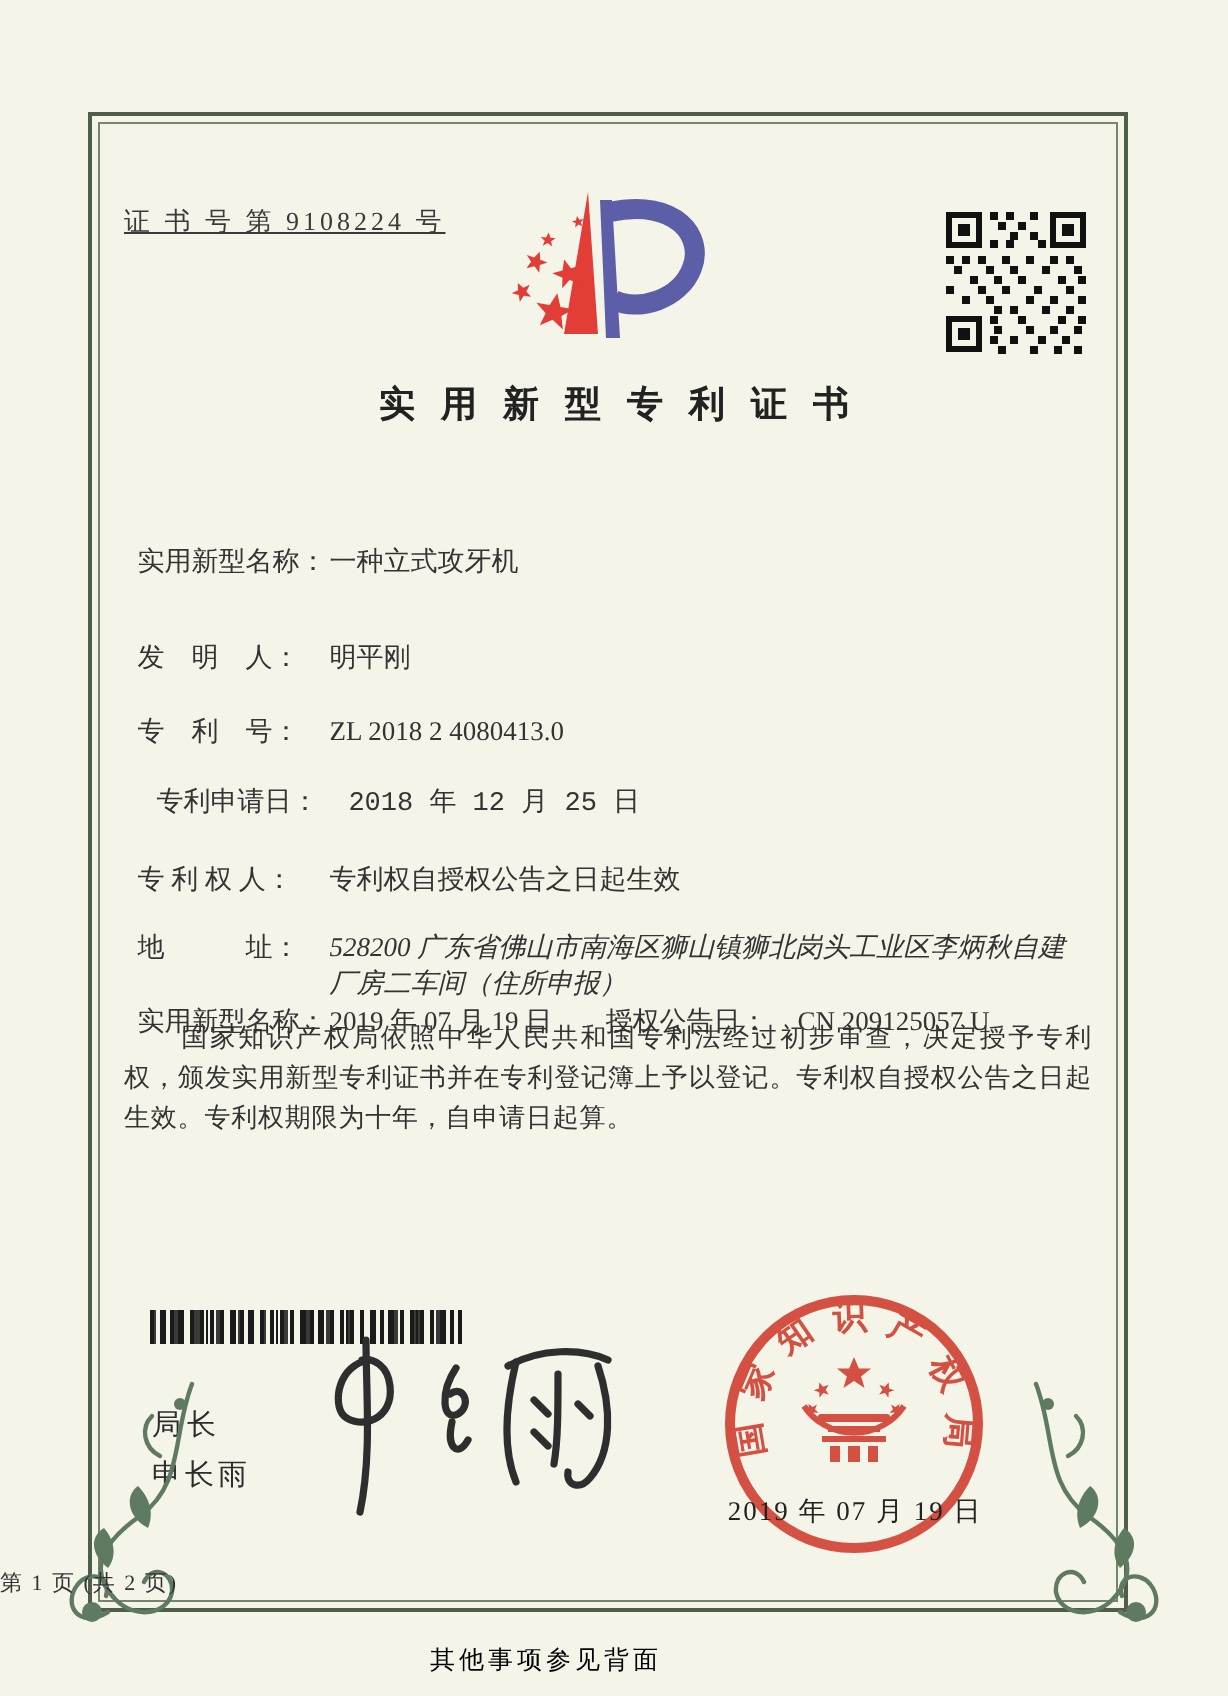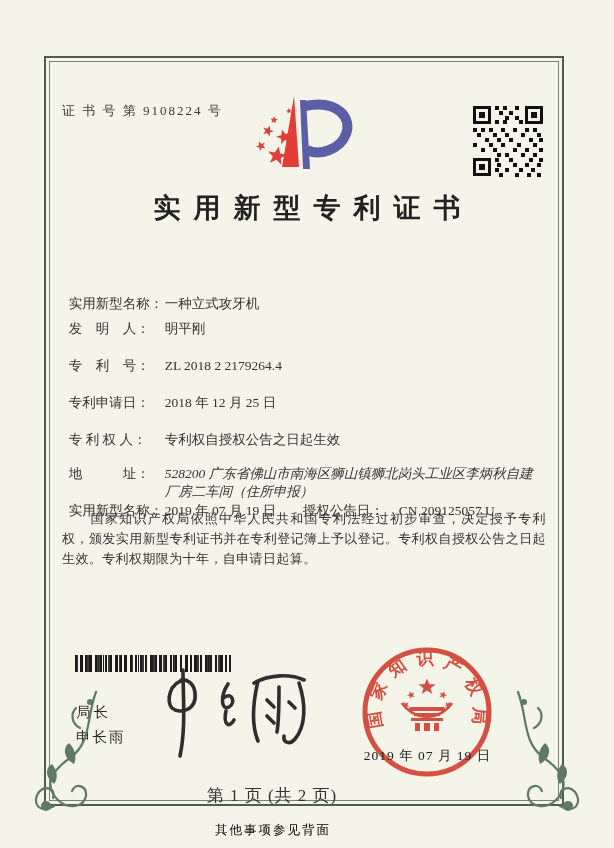--- a/index.html
+++ b/index.html
@@ -12,47 +12,47 @@
   .abs{position:absolute;}
   
   .frame-outer{
     left:44px;top:56px;width:516px;height:746px;
     border:2.5px solid #4e5e4a;
   }
   .frame-inner{
     left:3px;top:3px;right:3px;bottom:3px;
     border:1px solid #74846e;position:absolute;
   }
-  .cert-no{left:62px;top:102px;font-size:13px;letter-spacing:2px;color:#3a3a3a;}
+  .cert-no{left:62px;top:102px;font-size:13px;letter-spacing:2px;color:#3a3a3a;text-decoration:underline;}
   .logo{left:253px;top:93px;width:108px;height:92px;}
   .qr{left:471px;top:104px;width:74px;height:74px;}
   .title{
     left:0;top:190px;width:614px;text-align:center;
-    font-size:27px;font-weight:700;letter-spacing:13px;text-indent:13px;color:#222;
+    font-size:18px;font-weight:700;letter-spacing:13px;text-indent:13px;color:#222;
   }
   .field-row{left:62px;width:492px;font-size:13.5px;line-height:18px;color:#333;white-space:pre-wrap;}
   .f-label{display:inline-block;width:96px;vertical-align:top;}
   .f-value{vertical-align:top;}
   .f-value-wrap{display:inline-block;width:374px;vertical-align:top;line-height:17.5px;font-style:italic;}
   .f-value-mid{display:inline-block;width:138px;vertical-align:top;}
   .paras{left:62px;top:509px;width:484px;font-size:13px;line-height:20px;color:#333;text-align:justify;}
   .paras p{margin:0;text-indent:2.2em;letter-spacing:0.4px;}
   .barcode{
     left:75px;top:655px;width:156px;height:17px;
     background-image:
       repeating-linear-gradient(90deg,#1a1a1a 0 2px,rgba(0,0,0,0) 2px 5px),
       repeating-linear-gradient(90deg,#1a1a1a 0 1px,rgba(0,0,0,0) 1px 7px),
       repeating-linear-gradient(90deg,rgba(26,26,26,.85) 0 3px,rgba(0,0,0,0) 3px 11px);
   }
   .signer-title{left:76px;top:703px;font-size:14.5px;letter-spacing:3px;color:#2c2c2c;}
   .signer-name{left:76px;top:728px;font-size:14.5px;letter-spacing:2px;color:#2c2c2c;}
   .signature{left:158px;top:666px;width:158px;height:96px;}
   .seal{left:358px;top:643px;width:138px;height:138px;}
   .seal-date{left:350px;top:747px;width:155px;text-align:center;font-size:13.5px;color:#222;letter-spacing:1px;}
-  .page-info{left:0;top:784px;width:544px;text-align:center;font-size:17px;color:#333;letter-spacing:1px;}
+  .page-info{left:0;top:784px;width:544px;font-size:11px;color:#333;letter-spacing:1px;}
   .back-note{left:0;top:822px;width:546px;text-align:center;font-size:12.5px;color:#000000;letter-spacing:2px;}
   .flourish{width:88px;height:126px;}
   .flourish-left{left:24px;top:688px;}
   .flourish-right{left:502px;top:688px;transform:scaleX(-1);}
 </style>
 </head>
 <body>
 
 <div class="abs frame-outer">
   <div class="frame-inner"></div>
@@ -90,30 +90,30 @@
       <rect x="60" y="8" width="6" height="6"></rect>
       <path d="M2,54h18v18h-18z M5,57v12h12v-12z" fill-rule="evenodd"></path>
       <rect x="8" y="60" width="6" height="6"></rect>
       <path d="M24,2h4v4h-4z M32,2h4v4h-4z M44,2h4v4h-4z M28,7h4v4h-4z M38,7h4v4h-4z M34,12h4v4h-4z M44,12h4v4h-4z M24,16h4v4h-4z M32,16h4v4h-4z M48,16h4v4h-4z M2,24h4v4h-4z M10,24h4v4h-4z M18,24h4v4h-4z M30,24h4v4h-4z M42,24h4v4h-4z M54,24h4v4h-4z M62,24h4v4h-4z M6,29h4v4h-4z M22,29h4v4h-4z M34,29h4v4h-4z M50,29h4v4h-4z M66,29h4v4h-4z M14,34h4v4h-4z M26,34h4v4h-4z M38,34h4v4h-4z M58,34h4v4h-4z M68,34h4v4h-4z M2,39h4v4h-4z M18,39h4v4h-4z M30,39h4v4h-4z M46,39h4v4h-4z M62,39h4v4h-4z M10,44h4v4h-4z M22,44h4v4h-4z M42,44h4v4h-4z M54,44h4v4h-4z M68,44h4v4h-4z M26,49h4v4h-4z M34,49h4v4h-4z M50,49h4v4h-4z M62,49h4v4h-4z M24,54h4v4h-4z M38,54h4v4h-4z M58,54h4v4h-4z M68,54h4v4h-4z M26,59h4v4h-4z M42,59h4v4h-4z M54,59h4v4h-4z M66,59h4v4h-4z M24,64h4v4h-4z M34,64h4v4h-4z M48,64h4v4h-4z M60,64h4v4h-4z M28,69h4v4h-4z M44,69h4v4h-4z M56,69h4v4h-4z M66,69h4v4h-4z"></path>
     </g>
   </svg>
 </div>
 
 <div class="abs title">实用新型专利证书</div>
 
-<div class="abs field-row" style="top:277px;">
+<div class="abs field-row" style="top:254px;">
   <span class="f-label">实用新型名称：</span><span class="f-value">一种立式攻牙机</span>
 </div>
 <div class="abs field-row" style="top:302px;">
   <span class="f-label">发　明　人：</span><span class="f-value">明平刚</span>
 </div>
 <div class="abs field-row" style="top:339px;">
-  <span class="f-label">专　利　号：</span><span class="f-value">ZL 2018 2 2179264.4</span>
-</div>
-<div class="abs field-row" style="top:376px;">
+  <span class="f-label">专　利　号：</span><span class="f-value">ZL 2018 2 4080413.0</span>
+</div>
+<div class="abs field-row" style="top:376px;font-family:Liberation Mono, monospace;">
   <span class="f-label">专利申请日：</span><span class="f-value">2018 年 12 月 25 日</span>
 </div>
 <div class="abs field-row" style="top:413px;">
   <span class="f-label">专 利 权 人：</span><span class="f-value">专利权自授权公告之日起生效</span>
 </div>
 <div class="abs field-row" style="top:447px;">
   <span class="f-label">地　　　址：</span><span class="f-value-wrap">528200 广东省佛山市南海区狮山镇狮北岗头工业区李炳秋自建厂房二车间（住所申报）</span>
 </div>
 <div class="abs field-row" style="top:484px;">
   <span class="f-label">实用新型名称：</span><span class="f-value-mid">2019 年 07 月 19 日</span><span class="f-label">授权公告日：</span><span class="f-value">CN 209125057 U</span>

